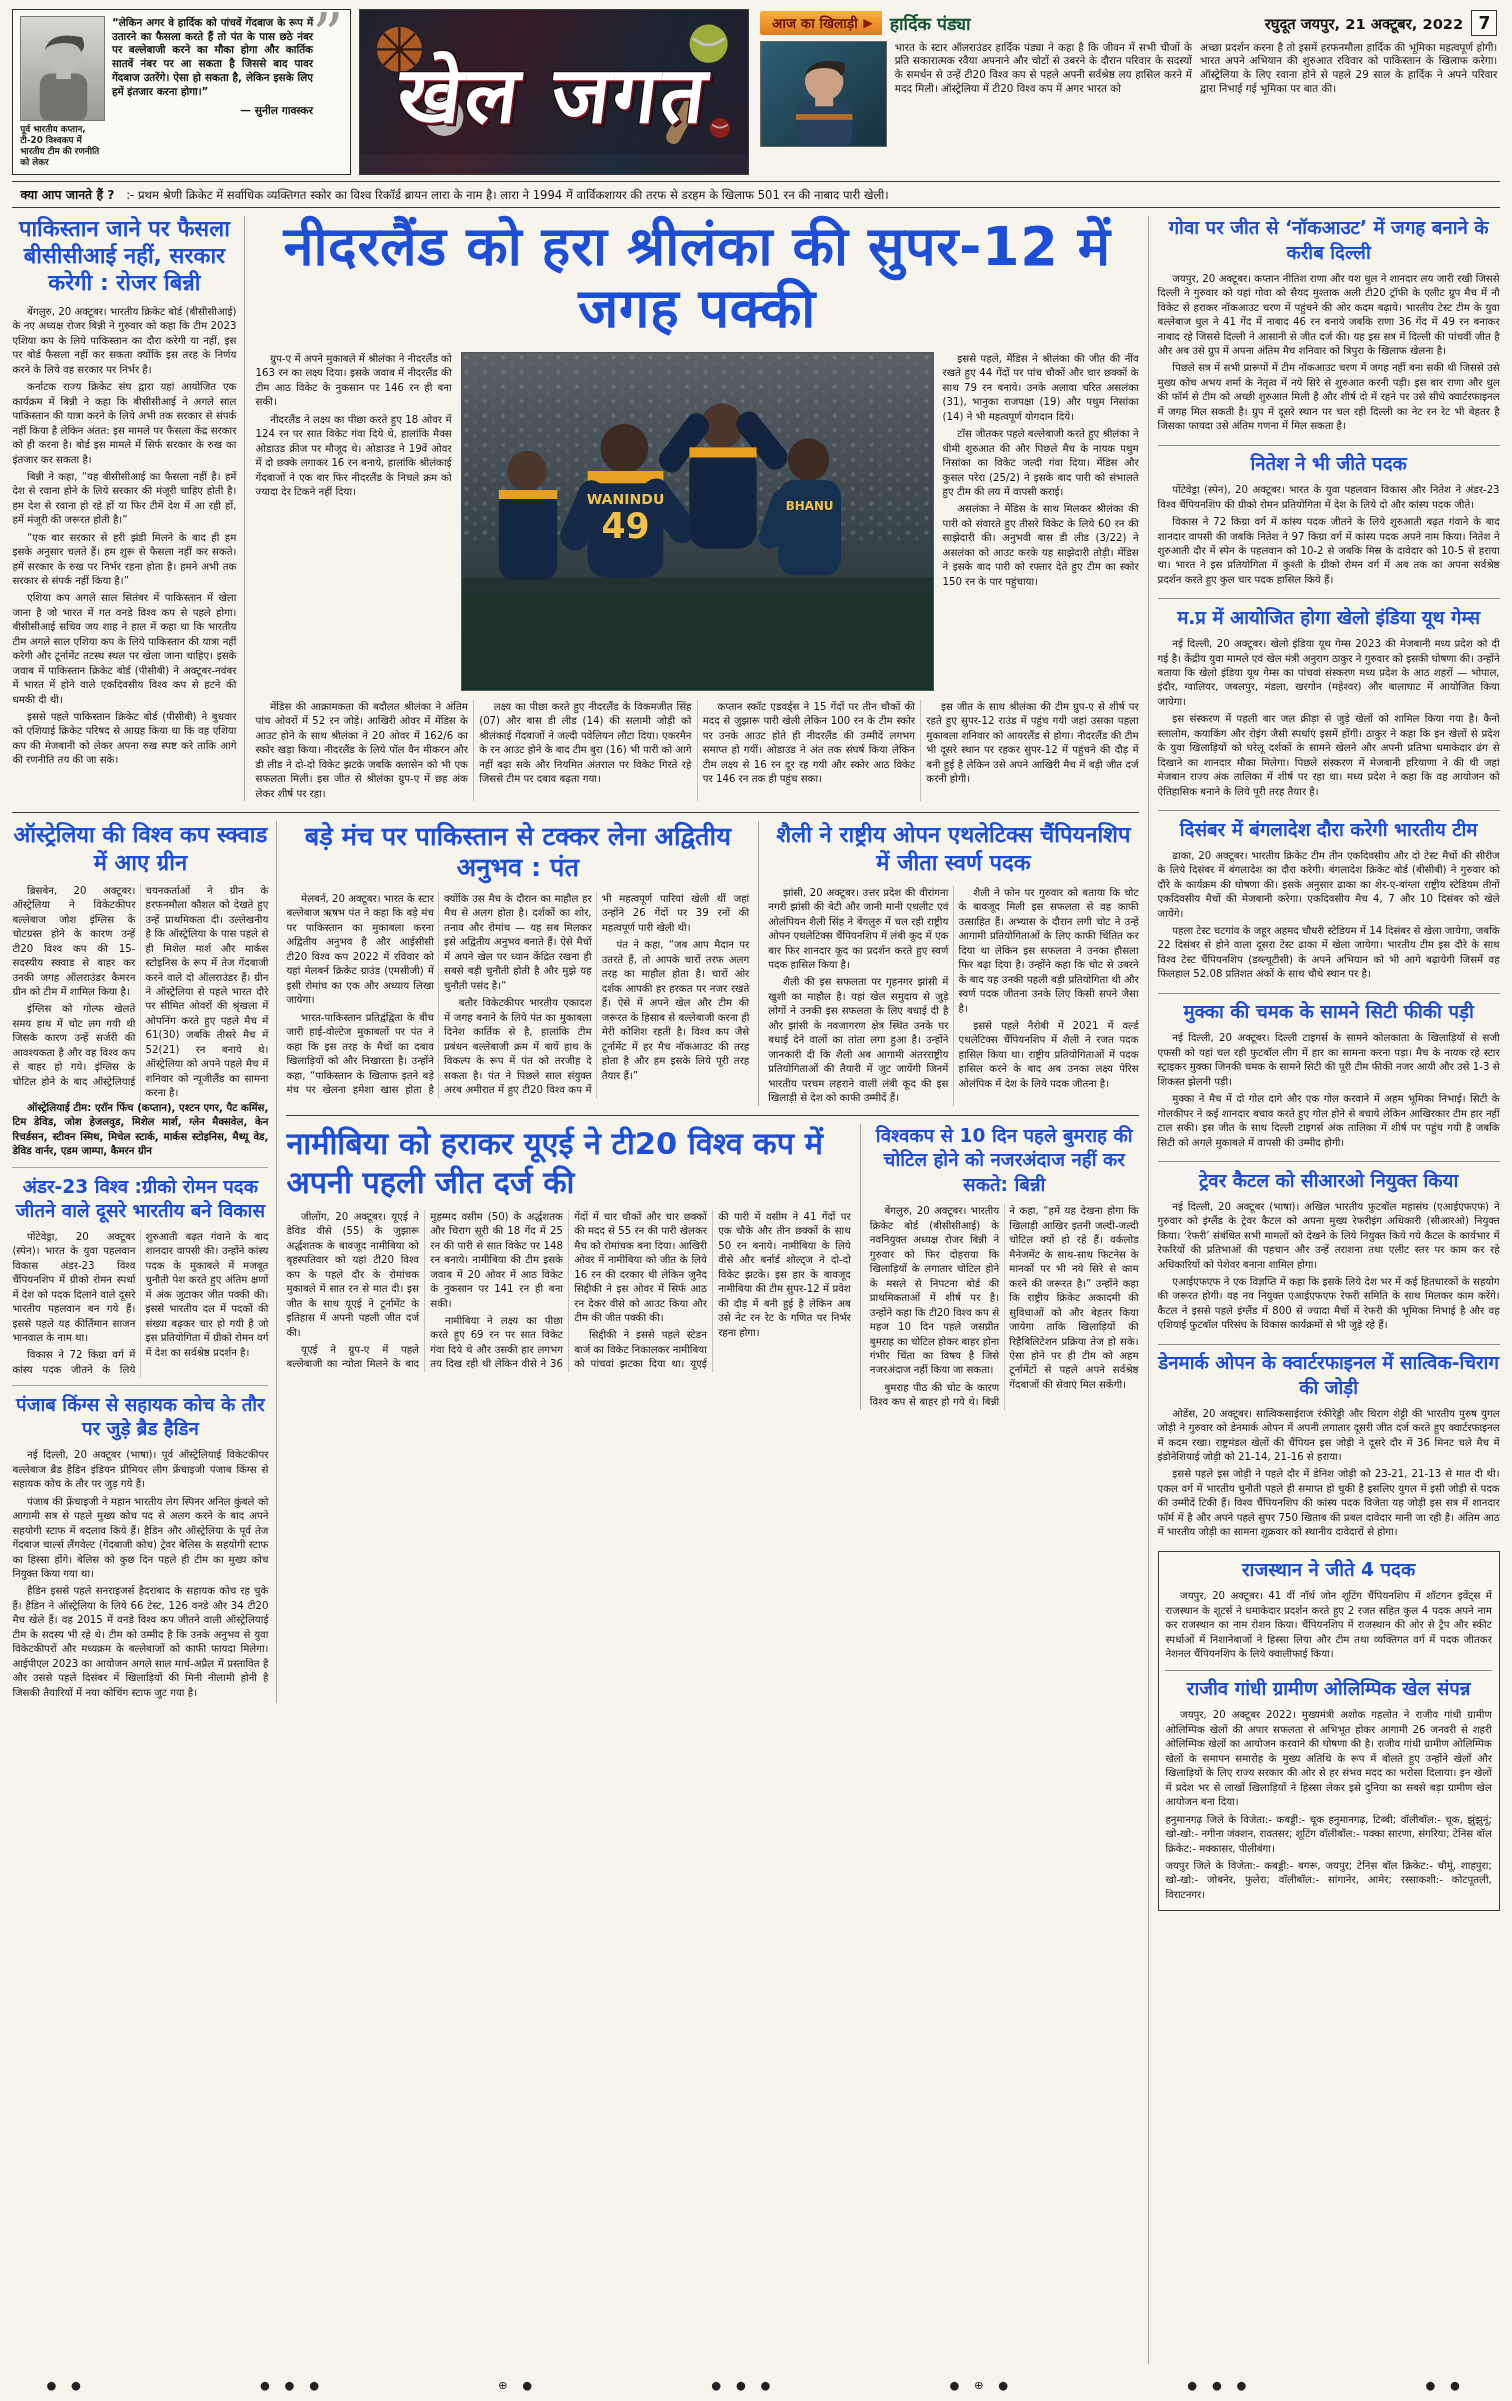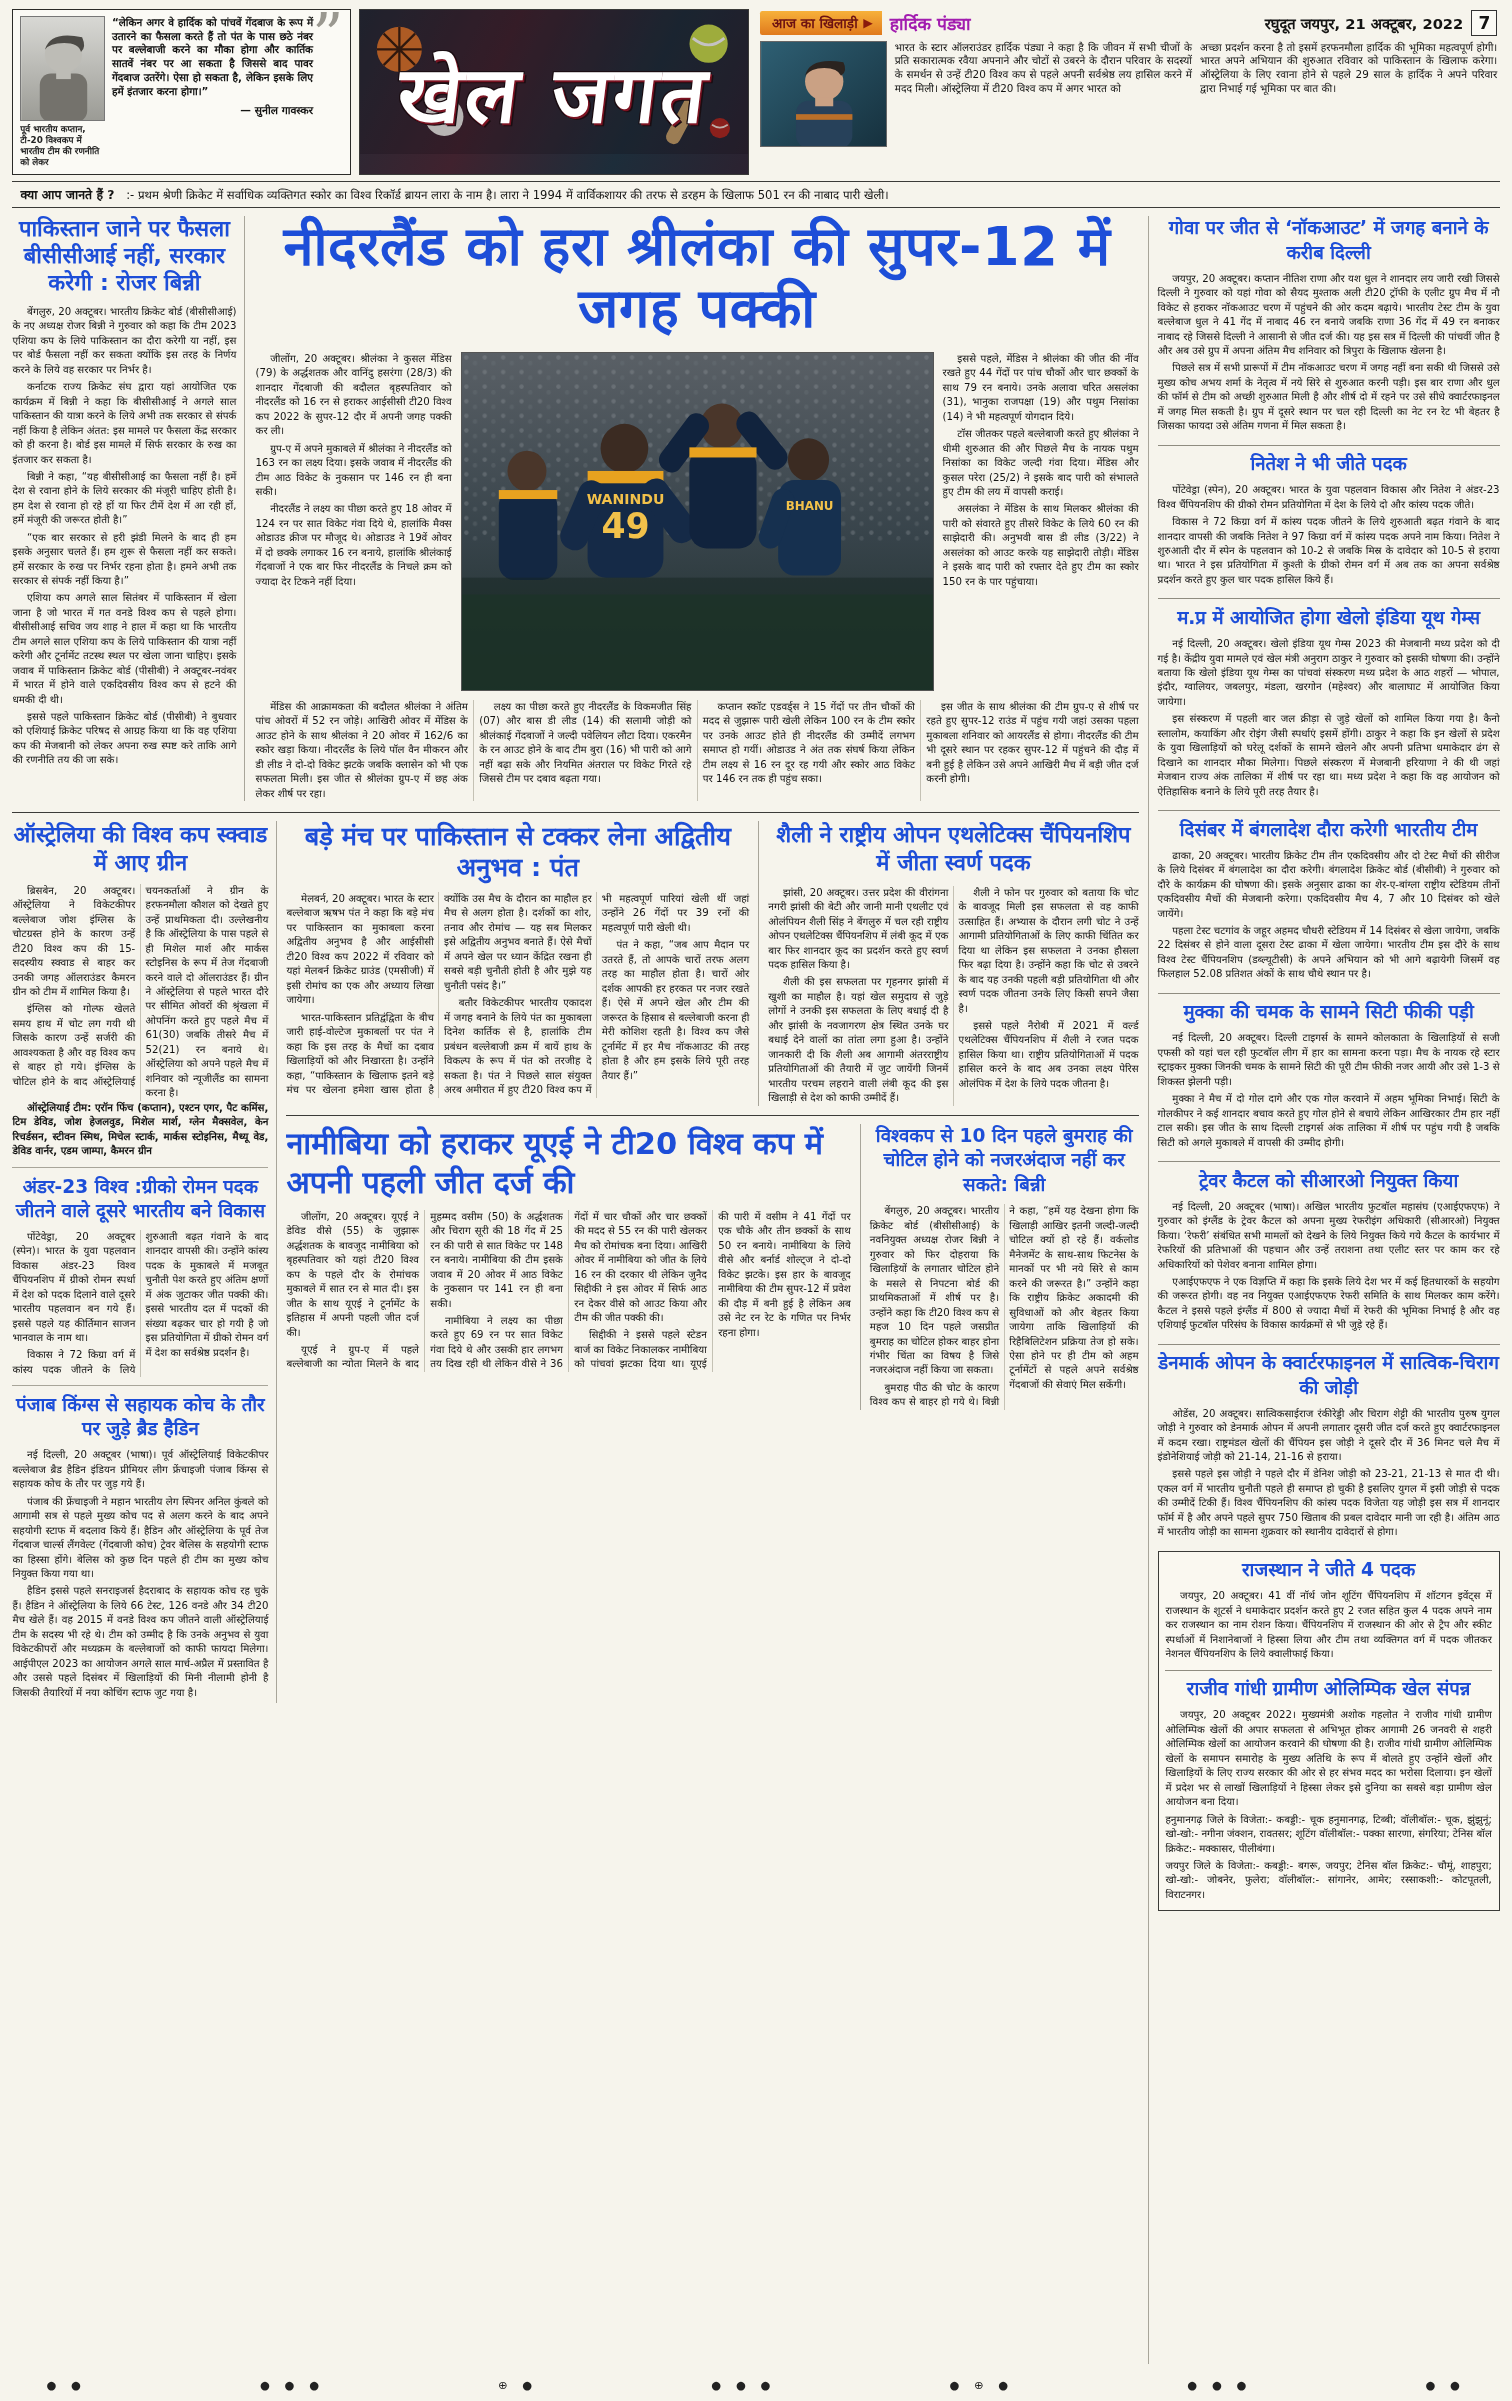--- a/index.html
+++ b/index.html
@@ -22,21 +22,21 @@
   .masthead-art{position:absolute;inset:0;}
   .masthead-title{position:absolute;inset:0;display:flex;align-items:center;justify-content:center;
     font-size:78px;font-weight:bold;color:#ffffff;transform:skewX(-7deg);letter-spacing:3.4px;
     text-shadow:1.7px 1.7px 0 #7c1322,3.4px 3.4px 0 #1a0d12,-1.1px -1.1px 0 #1a0d12,1.1px -1.1px 0 #1a0d12,-1.1px 1.1px 0 #1a0d12;}
 
   .player-box{flex:1;display:flex;flex-direction:column;padding:1.1px 2.3px;}
   .pb-toprow{display:flex;align-items:center;gap:8px;}
   .pb-tag{background:linear-gradient(180deg,#f7b13a,#e07a1d);color:#6d1212;font-weight:bold;font-size:13.6px;
     padding:2.3px 9px 3.4px 12.4px;border-radius:2.3px 0 0 2.3px;white-space:nowrap;display:flex;align-items:center;gap:5.6px;}
   .pb-tag .arrow{color:#8a1a0c;font-size:12.4px;}
-  .pb-name{font-size:17.5px;font-weight:bold;color:#a21caf;}
+  .pb-name{font-size:17.5px;font-weight:bold;color:#14532d;}
   .pb-dateline{margin-left:auto;display:flex;align-items:center;gap:8px;}
   .pb-date{font-size:14.7px;font-weight:600;}
   .pb-pagenum{width:26px;height:26px;border:1.1px solid #333;display:flex;align-items:center;justify-content:center;
     font-size:17px;font-weight:bold;background:#fbfaf4;}
   .pb-content{display:flex;gap:8px;margin-top:4.5px;align-items:flex-start;}
   .pb-photo{width:127px;height:106px;border:0.6px solid #666;overflow:hidden;flex:none;}
   .pb-col{flex:1;font-size:10.4px;line-height:1.33;text-align:justify;margin:0;}
 
   .didyouknow{margin-top:6.8px;border-top:1.1px solid #3b3b38;border-bottom:0.6px solid #3b3b38;padding:4.5px 8px;
     font-size:11.6px;line-height:1.3;}
@@ -198,21 +198,20 @@
               <p>“एक बार सरकार से हरी झंडी मिलने के बाद ही हम इसके अनुसार चलते हैं। हम शुरू से फैसला नहीं कर सकते। हमें सरकार के रुख पर निर्भर रहना होता है। हमने अभी तक सरकार से संपर्क नहीं किया है।”</p>
               <p>एशिया कप अगले साल सितंबर में पाकिस्तान में खेला जाना है जो भारत में गत वनडे विश्व कप से पहले होगा। बीसीसीआई सचिव जय शाह ने हाल में कहा था कि भारतीय टीम अगले साल एशिया कप के लिये पाकिस्तान की यात्रा नहीं करेगी और टूर्नामेंट तटस्थ स्थल पर खेला जाना चाहिए। इसके जवाब में पाकिस्तान क्रिकेट बोर्ड (पीसीबी) ने अक्टूबर-नवंबर में भारत में होने वाले एकदिवसीय विश्व कप से हटने की धमकी दी थी।</p>
               <p>इससे पहले पाकिस्तान क्रिकेट बोर्ड (पीसीबी) ने बुधवार को एशियाई क्रिकेट परिषद से आग्रह किया था कि वह एशिया कप की मेजबानी को लेकर अपना रुख स्पष्ट करे ताकि आगे की रणनीति तय की जा सके।</p>
             </div>
         </article>
 
         <article class="art mainstory">
           <h1>नीदरलैंड को हरा श्रीलंका की सुपर-12 में जगह पक्की</h1>
           <div class="ms-top">
             <div class="ms-side">
-                <p>जीलोंग, 20 अक्टूबर। श्रीलंका ने कुसल मेंडिस (79) के अर्द्धशतक और वानिंदु हसरंगा (28/3) की शानदार गेंदबाजी की बदौलत बृहस्पतिवार को नीदरलैंड को 16 रन से हराकर आईसीसी टी20 विश्व कप 2022 के सुपर-12 दौर में अपनी जगह पक्की कर ली।</p>
                 <p>ग्रुप-ए में अपने मुकाबले में श्रीलंका ने नीदरलैंड को 163 रन का लक्ष्य दिया। इसके जवाब में नीदरलैंड की टीम आठ विकेट के नुकसान पर 146 रन ही बना सकी।</p>
                 <p>नीदरलैंड ने लक्ष्य का पीछा करते हुए 18 ओवर में 124 रन पर सात विकेट गंवा दिये थे, हालांकि मैक्स ओडाउड क्रीज पर मौजूद थे। ओडाउड ने 19वें ओवर में दो छक्के लगाकर 16 रन बनाये, हालांकि श्रीलंकाई गेंदबाजों ने एक बार फिर नीदरलैंड के निचले क्रम को ज्यादा देर टिकने नहीं दिया।</p>
               </div>
             <div class="ms-photo">
               <svg viewBox="0 0 870 600" preserveAspectRatio="none">
                 <defs>
                   <linearGradient id="bgp" x1="0" y1="0" x2="0" y2="1">
                     <stop offset="0" stop-color="#5a6066"></stop>
                       <stop offset="0.55" stop-color="#37434a"></stop>
                       <stop offset="1" stop-color="#1d2e2a"></stop>

